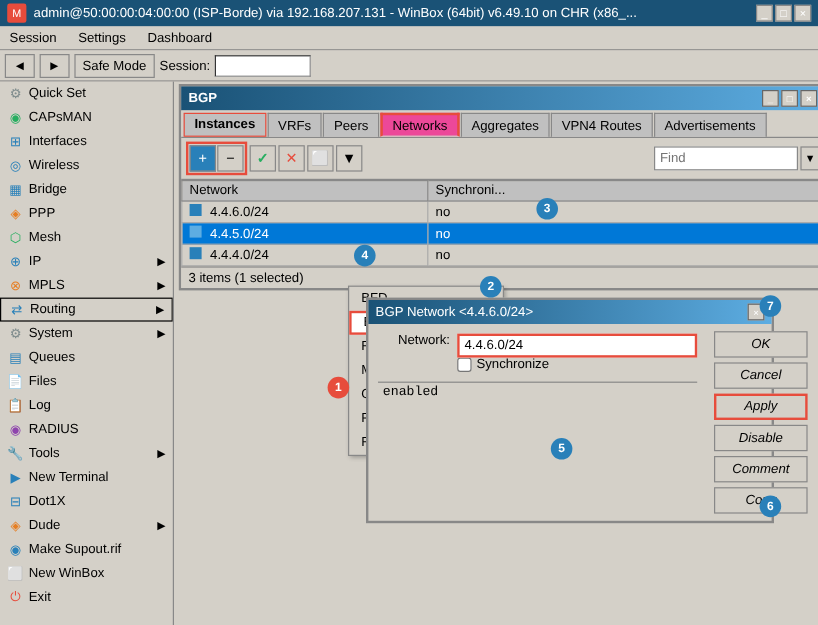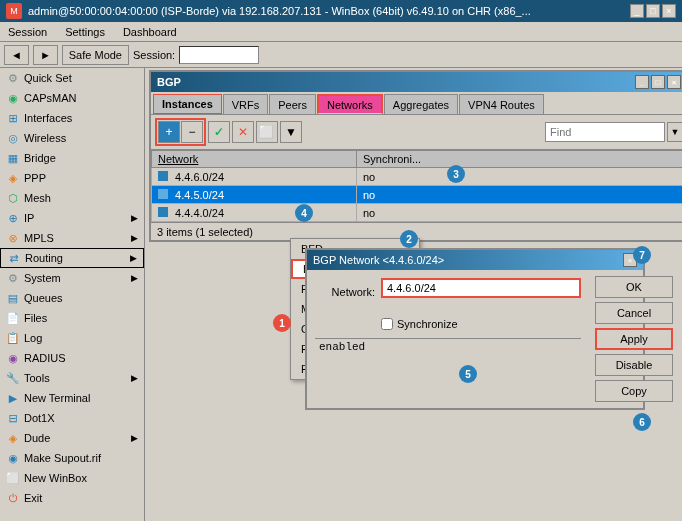--- a/index.html
+++ b/index.html
@@ -75,26 +75,26 @@
     .routing-submenu-item { padding: 3px 10px; cursor: pointer; font-size: 11px; height: 20px; display: flex; align-items: center; }
     .routing-submenu-item.highlighted { border: 2px solid #e74c3c; background: #fff; }
 
     
     .bgp-annotation { position: absolute; font-size: 20px; font-weight: bold; color: #e74c3c; z-index: 150; white-space: nowrap; }
 
     
     .bgp-dialog { position: absolute; top: 180px; left: 160px; width: 340px; background: #d4d0c8; border: 2px solid #888; z-index: 200; }
     .bgp-dialog-title { background: linear-gradient(to right, #1a5276, #5dade2); color: #fff; padding: 2px 6px; display: flex; align-items: center; justify-content: space-between; font-size: 11px; font-weight: normal; height: 20px; }
     .dialog-body { padding: 8px; }
-    .dialog-field { display: flex; align-items: flex-end; gap: 6px; margin-bottom: 20px; }
+    .dialog-field { display: flex; align-items: flex-start; gap: 6px; margin-bottom: 0; }
     .dialog-label { font-size: 11px; width: 60px; text-align: right; }
     .dialog-input { border: 2px solid #e74c3c; background: #fff; padding: 2px 4px; font-size: 11px; height: 20px; width: 200px; }
     .dialog-checkbox-row { display: flex; align-items: center; gap: 4px; margin-left: 66px; margin-bottom: 8px; }
     .dialog-checkbox { width: 12px; height: 12px; }
-    .dialog-btn { background: #d4d0c8; border: 1px solid #888; padding: 3px 8px; cursor: pointer; font-size: 11px; text-align: center; height: 22px; display: flex; align-items: center; justify-content: center; }
+    .dialog-btn { background: #d4d0c8; border: 1px solid #888; padding: 3px 8px; cursor: pointer; font-size: 11px; text-align: center; height: 22px; display: flex; align-items: center; justify-content: center; font-style: italic; }
     .dialog-btn.highlighted { border: 2px solid #e74c3c; }
 
     
     .status-bar { background: #d4d0c8; border-top: 1px solid #888; padding: 1px 6px; font-size: 11px; height: 18px; display: flex; align-items: center; }
 
     
     .num-badge { position: absolute; width: 18px; height: 18px; border-radius: 50%; display: flex; align-items: center; justify-content: center; font-size: 10px; font-weight: bold; color: #fff; z-index: 300; }
     .badge-red { background: #e74c3c; }
     .badge-blue { background: #2980b9; }
 
@@ -267,41 +267,44 @@
         </div>
         <div class="tab active" style="border: 2px solid #e74c3c; border-bottom: 1px solid #d4d0c8;">
           <span>Networks</span>
         </div>
         <div class="tab">
           <span>Aggregates</span>
         </div>
         <div class="tab">
           <span>VPN4 Routes</span>
         </div>
+        <div class="tab">
+          <span>Advertisements</span>
+        </div>
       </div>
 
       <div class="window-toolbar">
         <div class="tb-btn-group">
           <div class="tb-btn add">+</div>
           <div class="tb-btn remove">−</div>
         </div>
         <div class="tb-btn" style="color:#27ae60; font-weight:bold;">✓</div>
         <div class="tb-btn" style="color:#e74c3c;">✕</div>
         <div class="tb-btn">⬜</div>
         <div class="tb-btn">▼</div>
         <div class="tb-spacer"></div>
         <input class="find-input" type="text" placeholder="Find" style="">
         <div class="find-dropdown">▼</div>
       </div>
 
       <div style="overflow:auto; max-height: 100px;">
         <table class="bgp-table">
           <thead>
             <tr>
-              <th style="width: 205px; text-decoration: underline;">
+              <th style="width: 205px;">
                 <span>Network</span>
               </th>
               <th>
                 <span>Synchroni...</span>
               </th>
             </tr>
           </thead>
           <tbody>
             <tr>
               <td>
@@ -363,20 +366,21 @@
           <div style="border-top: 1px solid #888; padding: 2px 4px; font-size: 11px; margin-top: 4px; background: #d4d0c8; font-family: Liberation Mono, monospace;">
             <span>enabled</span>
           </div>
         </div>
 
         <div style="display: flex; flex-direction: column; gap: 4px; padding: 6px; width: 90px; flex-shrink: 0;">
           <button class="dialog-btn">OK</button>
           <button class="dialog-btn">Cancel</button>
           <button class="dialog-btn highlighted" style="border: 2px solid #e74c3c;">Apply</button>
           <button class="dialog-btn">Disable</button>
+          <button class="dialog-btn">Comment</button>
           <button class="dialog-btn">Copy</button>
         </div>
       </div>
     </div>
 
     <div class="num-badge badge-blue" style="top: 297px; left: 314px;">5</div>
 
     <div class="num-badge badge-blue" style="top: 345px; left: 488px;">6</div>
 
     <div class="num-badge badge-blue" style="top: 178px; left: 488px;">7</div>

